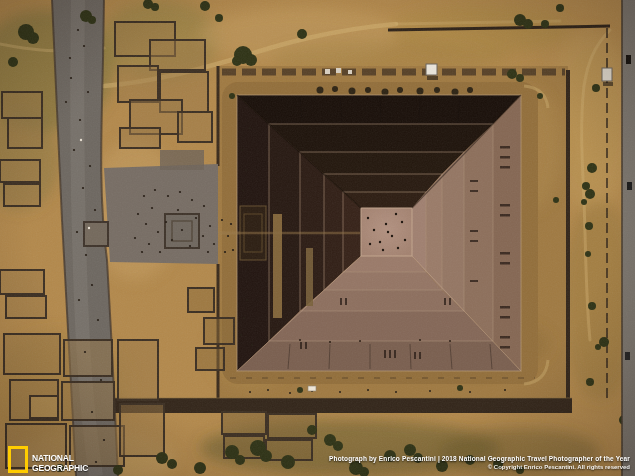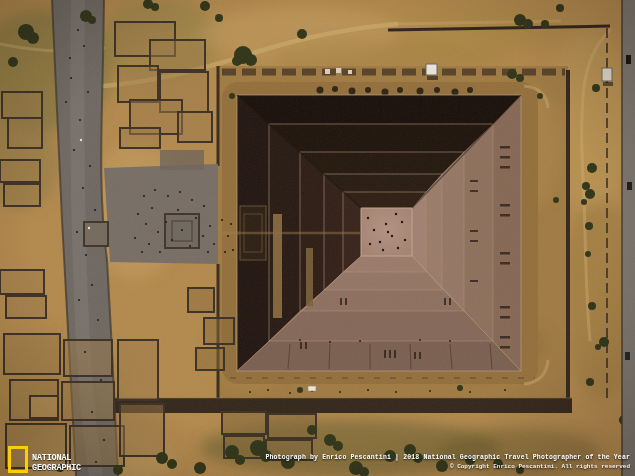--- a/index.html
+++ b/index.html
@@ -1,18 +1,18 @@
 <!DOCTYPE html>
 <html style="--ground: #b3894c; --ground_dark: #77713a; --enclosure: #a07a42; --platform: #936f3b; --road: #6e6861; --plaza: #776d64; --wall: #33261a; --ruins: #3c2f22; --tree: #2f3316; --path: #cfae6f; --pyramid_shadow_north: #190f09; --pyramid_shadow_west: #221510; --pyramid_lit_south: #8d6f5e; --pyramid_lit_east: #947663; --apex: #a98875; --logo_yellow: #ffcc00; --text_white: #ffffff;"><head>
 <meta charset="utf-8">
 <style>
   html,body{margin:0;padding:0;background:#111;}
   .stage{
     position:relative;width:635px;height:476px;overflow:hidden;
-    font-family:Liberation Mono, monospace;
+    font-family:Liberation Sans, sans-serif;
     background:var(--ground,#b3894c);
   }
   .stage svg{position:absolute;inset:0;display:block;}
   .credits{
     position:absolute;right:5px;bottom:6px;text-align:right;z-index:5;
     color:var(--text_white,#fff);
     text-shadow:0 1px 2px rgba(0,0,0,.85);
   }
   .credit-line1{font-size:6.5px;font-weight:bold;letter-spacing:.15px;}
   .credit-line2{font-size:6px;font-weight:bold;opacity:.9;margin-top:2.5px;}

